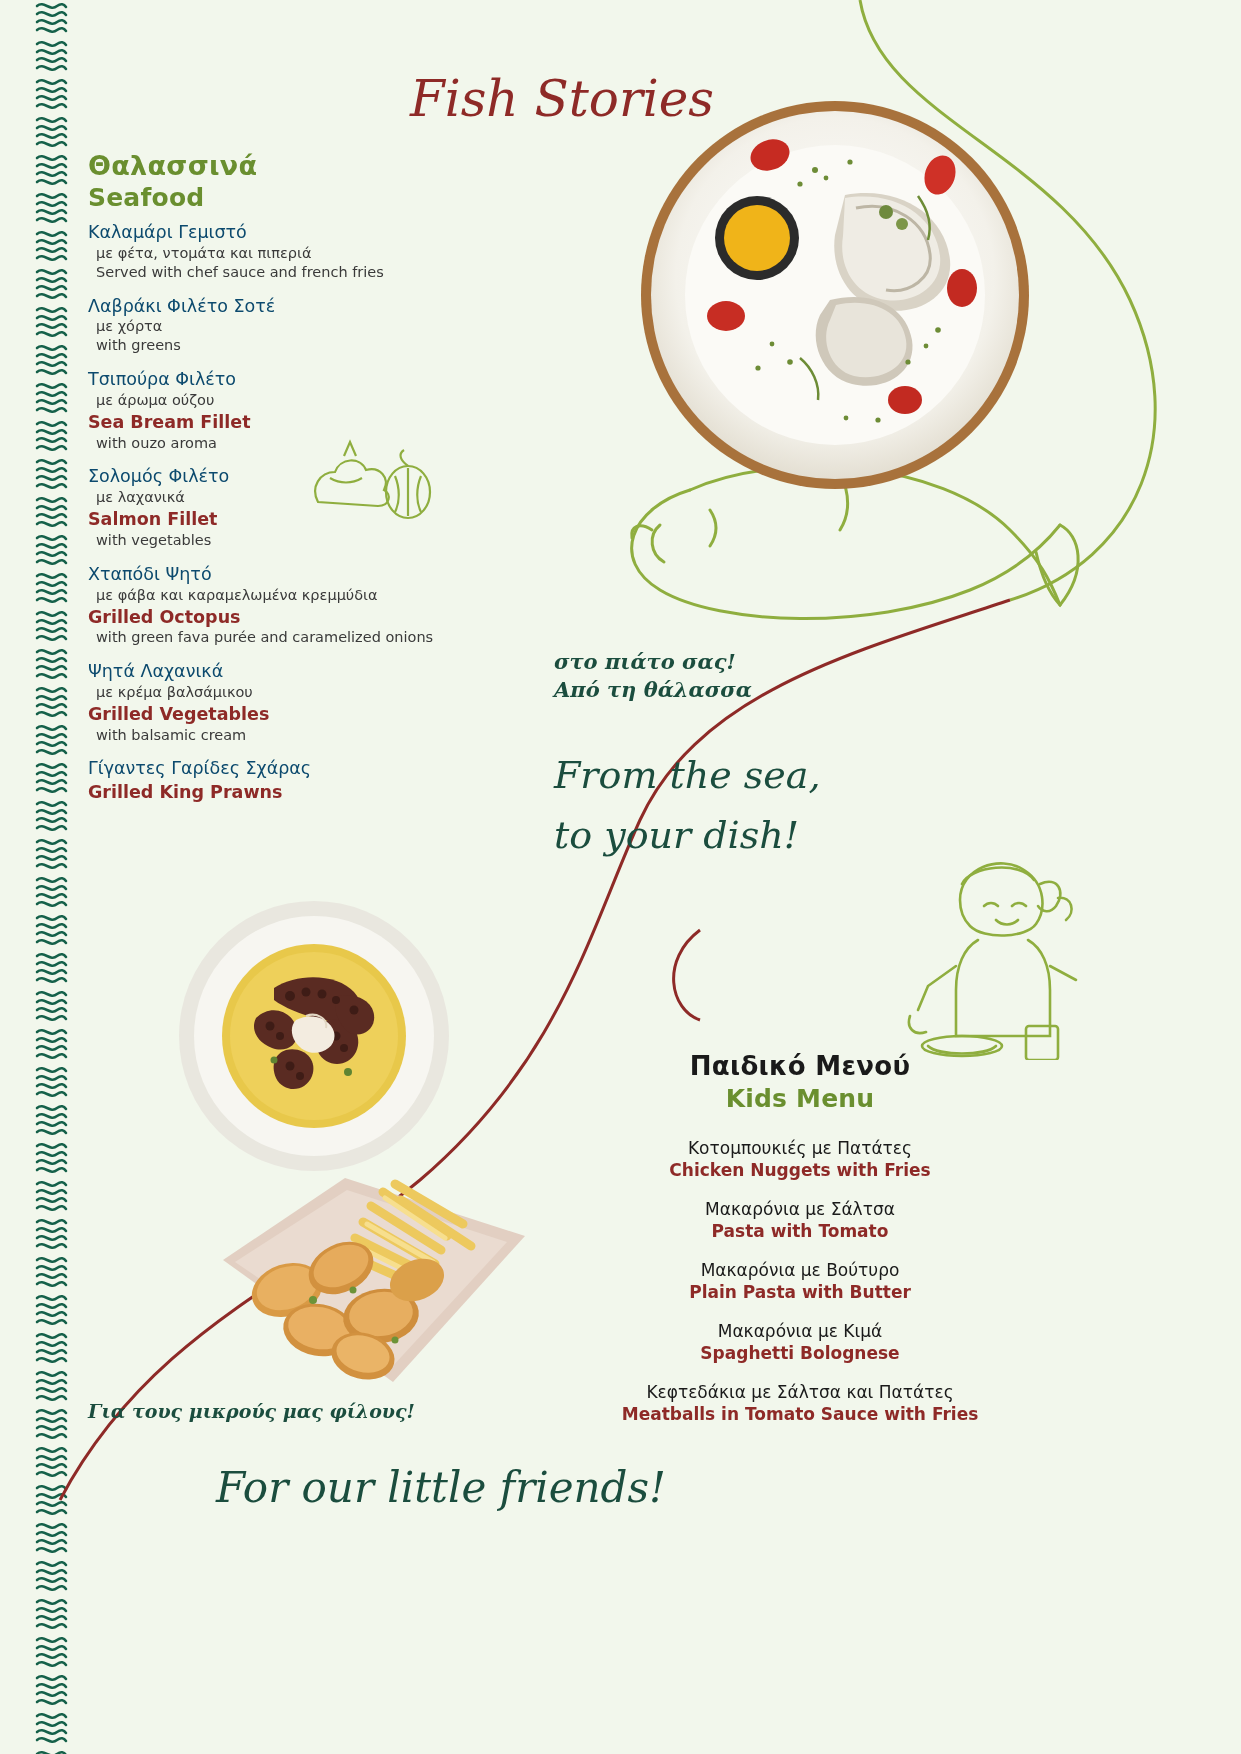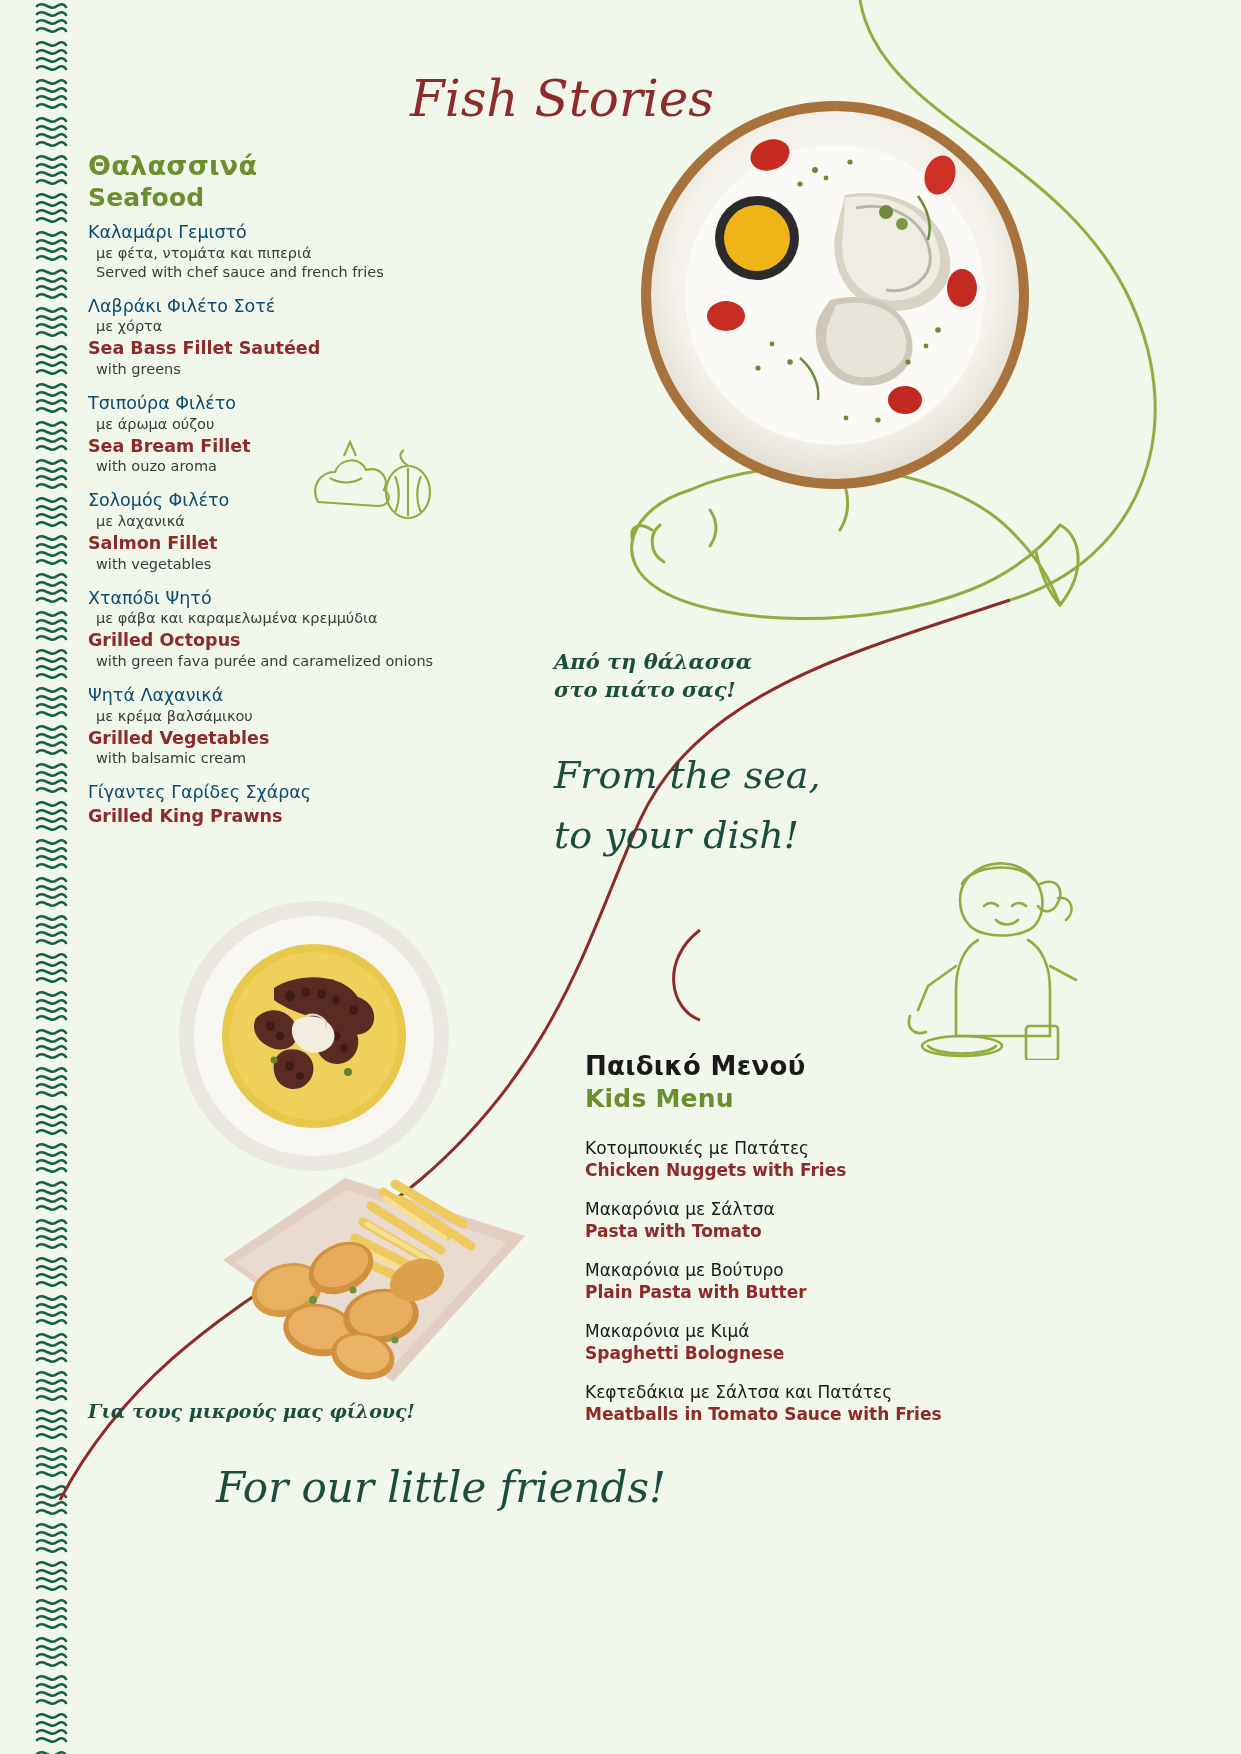--- a/index.html
+++ b/index.html
@@ -89,20 +89,21 @@
     padding-left: 8px;
     line-height: 1.3;
   }
 
   
   .kids {
     position: absolute;
     left: 585px;
     top: 1052px;
     width: 430px;
+    text-align: center;
   }
   .kids .sec-title-gr { font-size: 26px; color: #1a1a1a; font-weight: bold;}
   .kids .sec-title-en { font-size: 25px; color: #6a8f2f; font-weight: bold; margin-bottom: 24px;}
   .kids-item { margin-bottom: 16px; }
   .kids-item .gr-name {
     font-size: 17px;
     color: #1a1a1a;
     line-height: 1.3;
   }
   .kids-item .en-name {
@@ -243,21 +244,20 @@
 
     <div class="item">
       <div class="gr-name">Καλαμάρι Γεμιστό</div>
       <div class="gr-desc">με φέτα, ντομάτα και πιπεριά</div>
       <div class="en-desc">Served with chef sauce and french fries</div>
     </div>
 
     <div class="item">
       <div class="gr-name">Λαβράκι Φιλέτο Σοτέ</div>
       <div class="gr-desc">με χόρτα</div>
-      <div class="en-name">Sea Bass Fillet Sautéed</div>
       <div class="en-desc">with greens</div>
     </div>
 
     <div class="item">
       <div class="gr-name">Τσιπούρα Φιλέτο</div>
       <div class="gr-desc">με άρωμα ούζου</div>
       <div class="en-name">Sea Bream Fillet</div>
       <div class="en-desc">with ouzo aroma</div>
     </div>
 
@@ -453,22 +453,22 @@
         <ellipse cx="222" cy="140" rx="28" ry="20" fill="#dba04a" transform="rotate(-22 222 140)"></ellipse>
       </g>
 
       <circle cx="118" cy="160" r="4" fill="#6c9338"></circle>
       <circle cx="158" cy="150" r="3.5" fill="#6c9338"></circle>
       <circle cx="200" cy="200" r="3.5" fill="#6c9338"></circle>
     </svg>
   </div>
 
   <div class="tagline-sea">
+    <div>στο πιάτο σας!</div>
     <div>Από τη θάλασσα</div>
-    <div>στο πιάτο σας!</div>
   </div>
 
   <svg class="script-sea" viewBox="0 0 330 150">
     <text x="6" y="52" font-family="DejaVu Serif, serif" font-style="italic" font-size="38" fill="#1b4d3e">From the sea,</text>
     <text x="6" y="112" font-family="DejaVu Serif, serif" font-style="italic" font-size="38" fill="#1b4d3e">to your dish!</text>
   </svg>
 
   <div class="kids">
     <div class="sec-title-gr">Παιδικό Μενού</div>
     <div class="sec-title-en">Kids Menu</div>

